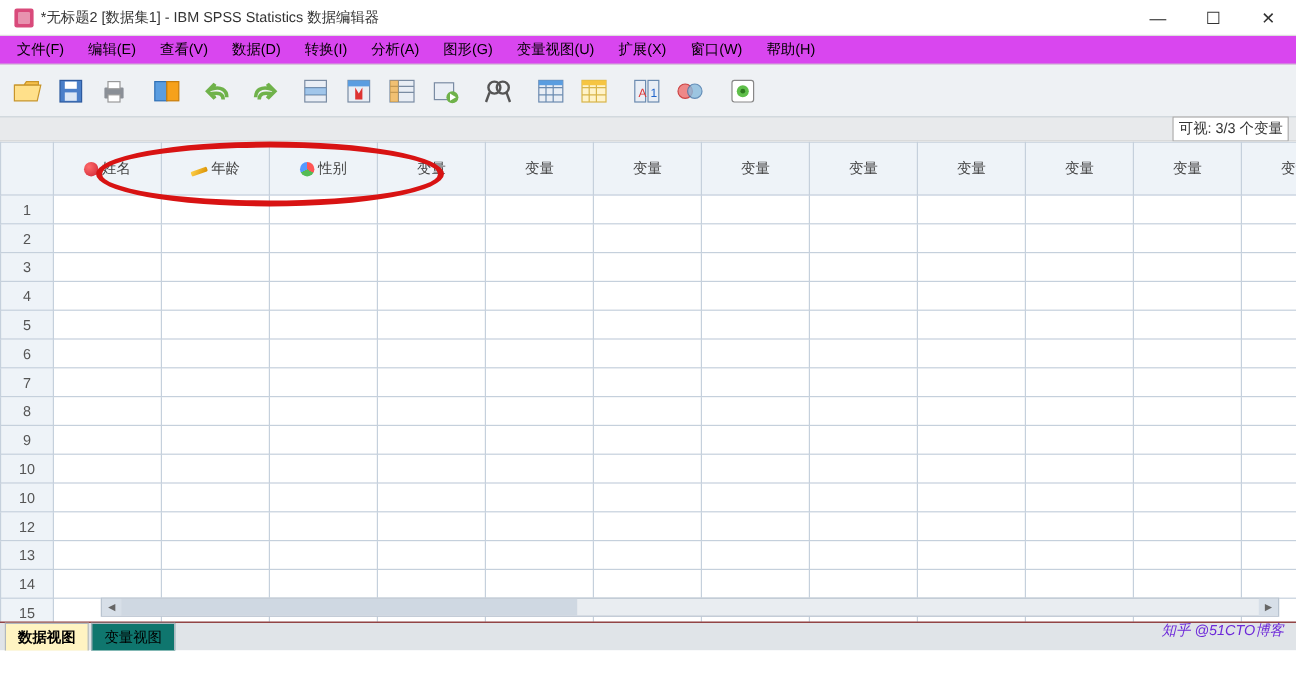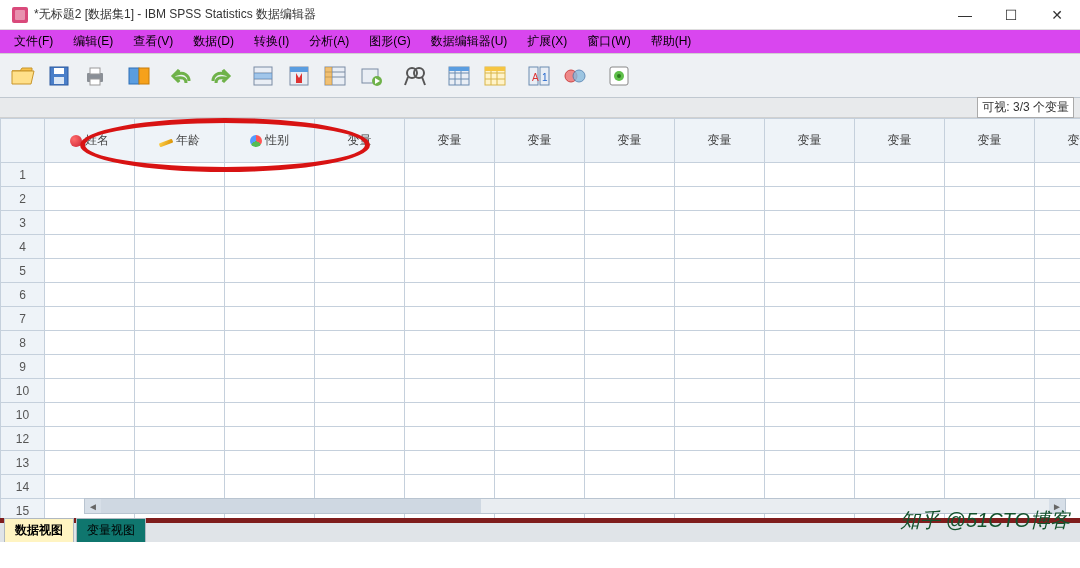--- a/index.html
+++ b/index.html
@@ -43,25 +43,25 @@
     
     .ellipse { position:absolute; left:80px; top:118px; width:290px; height:54px; border:5px solid #d81313; border-radius:50%; pointer-events:none; }
 
     
     .hscroll { position:absolute; bottom:28px; left:84px; right:14px; height:16px; background:#e9edf1; border:1px solid #b9c4d0; }
     .hscroll-thumb { position:absolute; left:16px; top:0; width:380px; height:14px; background:#cfd8e2; }
     .hscroll-arrow { position:absolute; top:0; width:16px; height:14px; background:#d7dfe8; display:flex; align-items:center; justify-content:center; font-size:10px; color:#666; }
     .hscroll-arrow.left{left:0} .hscroll-arrow.right{right:0}
 
     
-    .tabs { position:absolute; bottom:0; left:0; height:24px; display:flex; align-items:flex-end; padding-left:4px; background:#e0e4e8; width:100%; border-top:5px solid #7f1d1d; }
+    .tabs { position:absolute; bottom:0; left:0; height:24px; display:flex; align-items:flex-start; padding-left:4px; background:#e0e4e8; width:100%; border-top:1px solid #7f1d1d; }
     .tab { padding:3px 10px; border:1px solid #b0b8c0; border-bottom:none; background:#0f766e; font-size:12px; margin-right:2px; }
     .tab.active { background:#fff4c2; font-weight:bold; }
 
-    .watermark { position:absolute; right:10px; bottom:34px; color:#14532d; font-size:20px; font-style:italic; pointer-events:none; }
+    .watermark { position:absolute; right:10px; bottom:34px; color:#6d28d9; font-size:12px; font-style:italic; pointer-events:none; }
   </style>
 </head>
 <body>
 
 <div class="title-bar">
   <div class="app-icon"></div>
   <div class="title-text">*无标题2 [数据集1] - IBM SPSS Statistics 数据编辑器</div>
   <div class="win-controls">
     <div class="win-btn">—</div>
     <div class="win-btn">☐</div>
@@ -70,21 +70,21 @@
 </div>
 
 <div class="menu-bar">
   <span class="menu-item">文件(F)</span>
   <span class="menu-item">编辑(E)</span>
   <span class="menu-item">查看(V)</span>
   <span class="menu-item">数据(D)</span>
   <span class="menu-item">转换(I)</span>
   <span class="menu-item">分析(A)</span>
   <span class="menu-item">图形(G)</span>
-  <span class="menu-item">数据编辑器(U)</span>
+  <span class="menu-item">变量视图(U)</span>
   <span class="menu-item">扩展(X)</span>
   <span class="menu-item">窗口(W)</span>
   <span class="menu-item">帮助(H)</span>
 </div>
 
 <div class="toolbar">
   <div class="tool-btn">
       <svg class="tool-icon" viewBox="0 0 26 26">
         <path fill="#f7c14b" stroke="#c8952a" d="M2 8h8l2-3h10v3H2z"></path>
         <path fill="#ffe08a" stroke="#c8952a" d="M2 8h22l-3 13H2z"></path>

